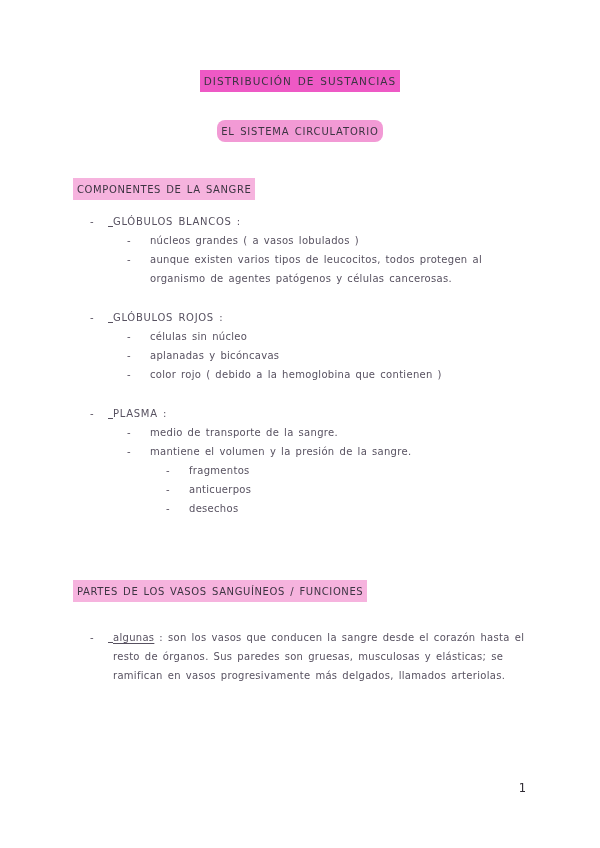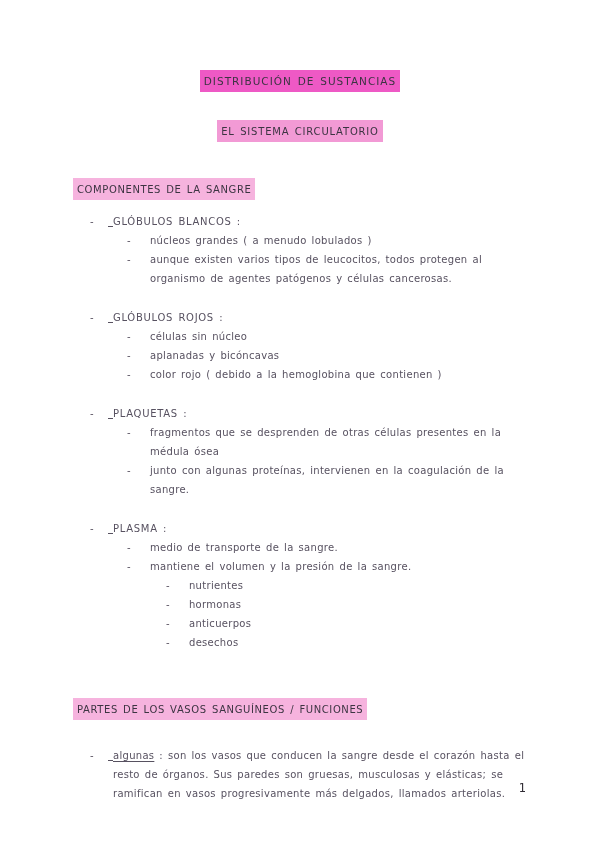--- a/index.html
+++ b/index.html
@@ -32,29 +32,30 @@
   .hl-title {
     background: #ee59c5;
     font-size: 10.5px;
     letter-spacing: 1px;
   }
   .title-row { margin-bottom: 28px; }
   .hl-sub {
     background: #f29ad5;
     font-size: 10px;
     letter-spacing: 0.8px;
+    border-radius: 8px;
   }
   .subtitle-row { margin-bottom: 36px; }
   .heading-row { margin-bottom: 12px; }
   .hl-heading {
     background: #f6b3de;
     font-size: 10px;
     letter-spacing: 0.6px;
   }
-  .section-2 { margin-top: 46px; }
+  .section-2 { margin-top: 62px; }
   .section-2 .heading-row { margin-bottom: 26px; }
 
   .group { margin-bottom: 20px; }
   .li {
     position: relative;
   }
   .li::before {
     content: "-";
     display: inline-block;
     width: 18px;
@@ -96,21 +97,21 @@
   <div class="section section-1">
     <div class="heading-row" style="margin-left:73px;">
       <span class="hl hl-heading">COMPONENTES DE LA SANGRE</span>
     </div>
 
     <div class="group">
       <div class="li l1">
         <span class="txt caps">GLÓBULOS BLANCOS :</span>
       </div>
       <div class="li l2">
-        <span class="txt">núcleos grandes ( a menudo lobulados )</span>
+        <span class="txt">núcleos grandes ( a vasos lobulados )</span>
       </div>
       <div class="li l2">
         <span class="txt">aunque existen varios tipos de leucocitos, todos protegen al organismo de agentes patógenos y células cancerosas.</span>
       </div>
     </div>
 
     <div class="group">
       <div class="li l1">
         <span class="txt caps">GLÓBULOS ROJOS :</span>
       </div>
@@ -118,47 +119,33 @@
         <span class="txt">células sin núcleo</span>
       </div>
       <div class="li l2">
         <span class="txt">aplanadas y bicóncavas</span>
       </div>
       <div class="li l2">
         <span class="txt">color rojo ( debido a la hemoglobina que contienen )</span>
       </div>
     </div>
 
-    <div class="group">
-      <div class="li l1">
-        <span class="txt caps">PLAQUETAS :</span>
-      </div>
-      <div class="li l2">
-        <span class="txt">fragmentos que se desprenden de otras células presentes en la médula ósea</span>
-      </div>
-      <div class="li l2">
-        <span class="txt">junto con algunas proteínas, intervienen en la coagulación de la sangre.</span>
-      </div>
-    </div>
 
     <div class="group">
       <div class="li l1">
         <span class="txt caps">PLASMA :</span>
       </div>
       <div class="li l2">
         <span class="txt">medio de transporte de la sangre.</span>
       </div>
       <div class="li l2">
         <span class="txt">mantiene el volumen y la presión de la sangre.</span>
       </div>
       <div class="li l3">
-        <span class="txt">nutrientes</span>
-      </div>
-      <div class="li l3">
-        <span class="txt">hormonas</span>
+        <span class="txt">fragmentos</span>
       </div>
       <div class="li l3">
         <span class="txt">anticuerpos</span>
       </div>
       <div class="li l3">
         <span class="txt">desechos</span>
       </div>
     </div>
   </div>
 

